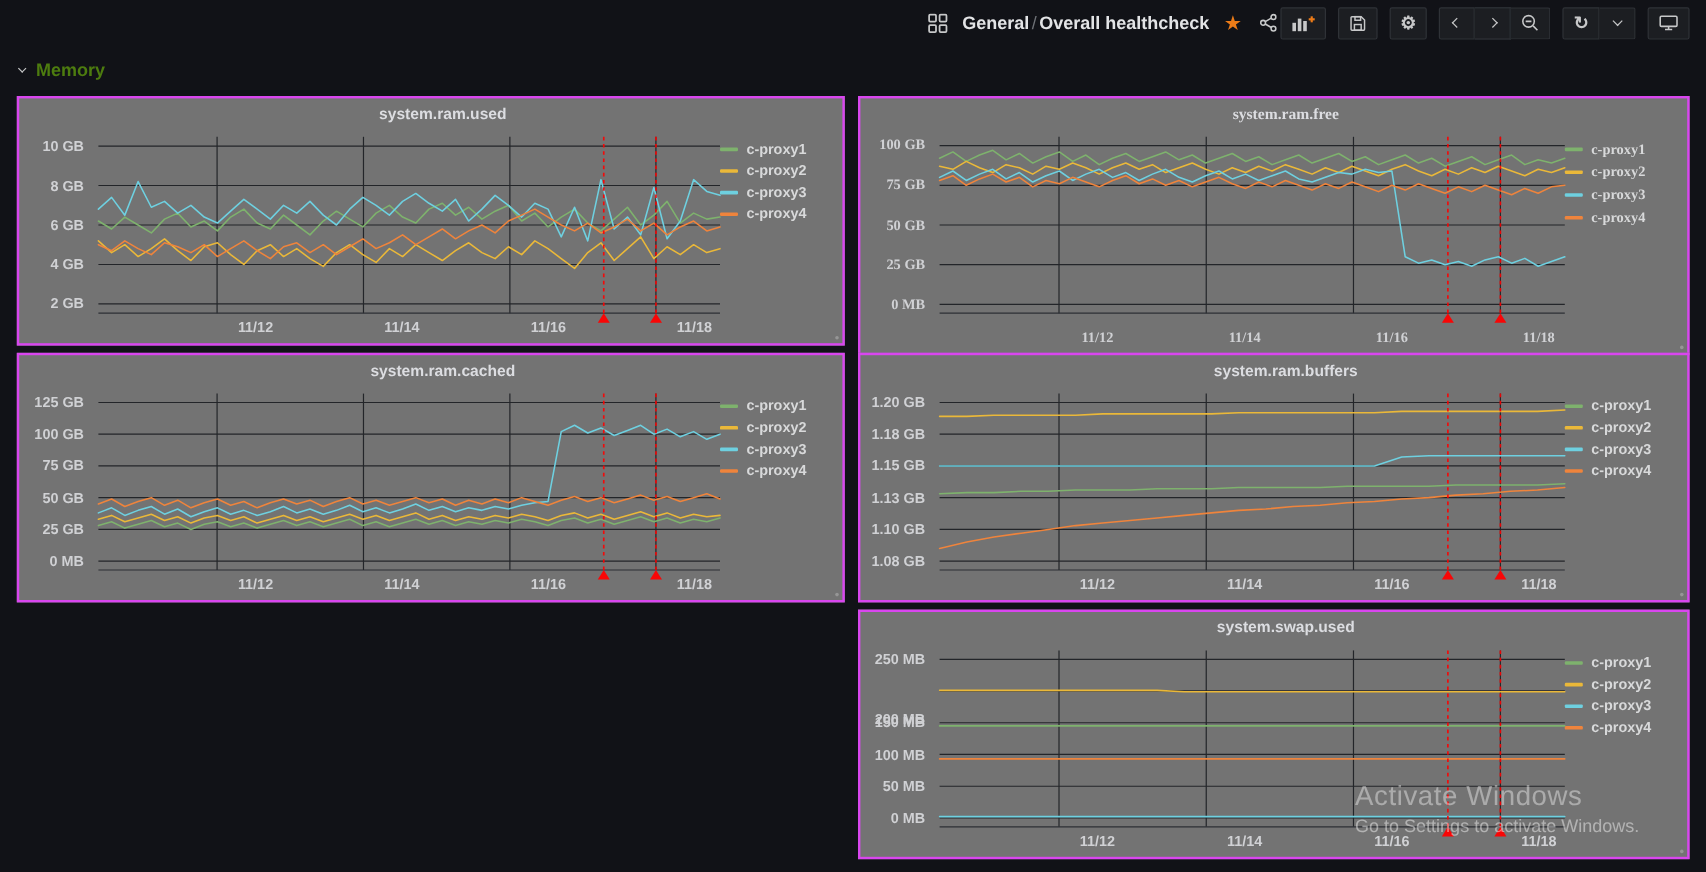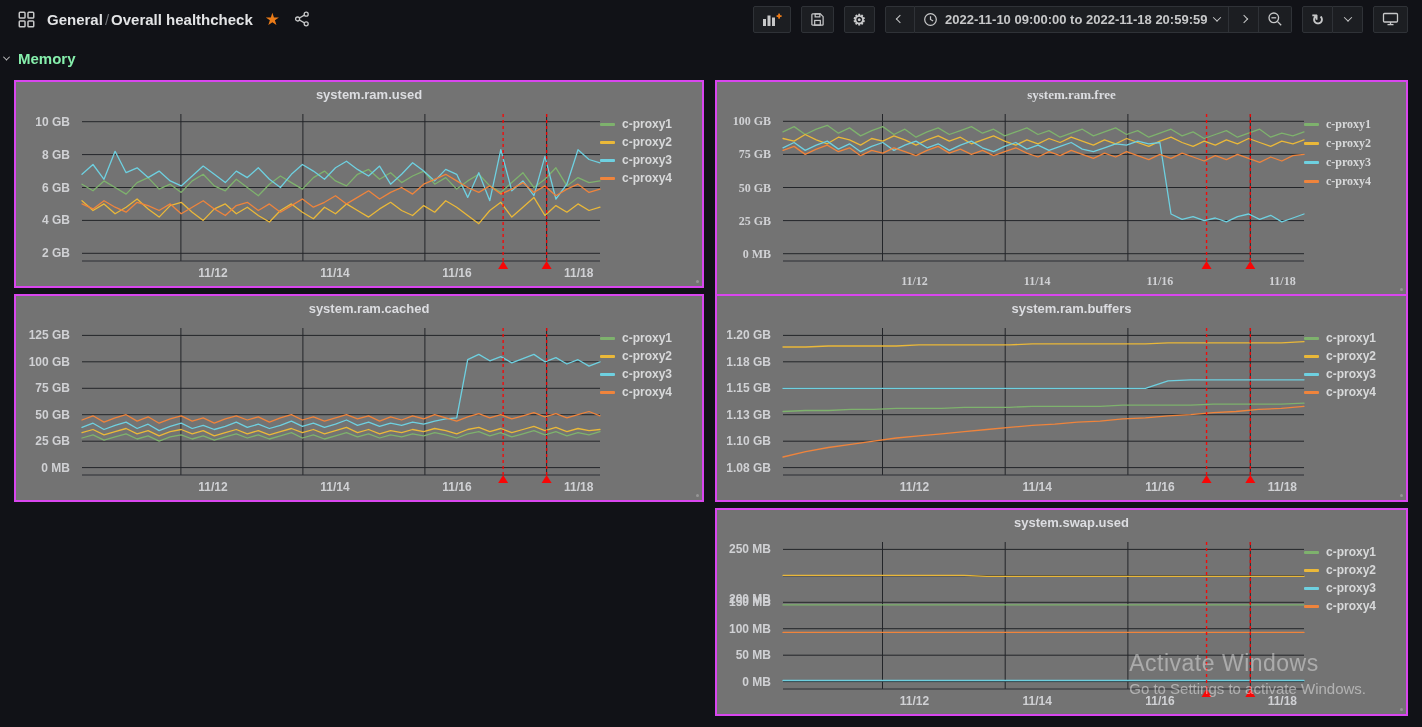--- a/index.html
+++ b/index.html
@@ -5,21 +5,21 @@
   * { box-sizing: border-box; margin: 0; padding: 0; }
   html,body { width:1422px; height:727px; overflow:hidden; }
   body {
     background:#111217;
     font-family:"Liberation Sans","DejaVu Sans",sans-serif;
     color:#d8d9da;
     position:relative;
   }
   
   .navbar { position:absolute; top:0; left:0; right:0; height:38px;
-    display:flex; align-items:center; justify-content:space-between;
+    display:flex; align-items:center; justify-content:flex-end;
     padding:0 14px 0 16px; }
   .nav-left { display:flex; align-items:center; gap:10px; }
   .crumb { font-size:15px; font-weight:700; color:#e3e4e6; cursor:pointer; white-space:nowrap; }
   .crumb-sep { color:#6e7176; font-weight:400; font-size:15px; padding:0 2px; }
   .icon-btn { background:none; border:none; color:#9fa7b3; display:flex; align-items:center;
     justify-content:center; cursor:pointer; padding:2px; }
   .star { color:#EB7B18; font-size:17px; line-height:1; }
   .nav-right { display:flex; align-items:center; gap:10px; }
   .tgroup { display:flex; }
   .tbtn { height:27px; min-width:30px; background:#1c1e22; border:1px solid #2f3237;
@@ -29,22 +29,22 @@
   .tgroup .tbtn:first-child { border-left-width:1px; border-radius:2px 0 0 2px; }
   .tgroup .tbtn:last-child { border-radius:0 2px 2px 0; }
   .glyph { font-size:15px; line-height:1; }
   .chev { display:inline-block; width:6px; height:6px;
     border-right:1.5px solid currentColor; border-bottom:1.5px solid currentColor; }
   .chev-down { transform:rotate(45deg) translate(-1px,-1px); }
   .chev-left { transform:rotate(135deg); }
   .chev-right { transform:rotate(-45deg); }
   svg.ico { display:block; }
   
-  .section-row { position:absolute; top:50px; left:4px; display:flex; align-items:center;
-    gap:9px; cursor:pointer; color:#86efac; }
+  .section-row { position:absolute; top:50px; left:16px; display:flex; align-items:center;
+    gap:9px; cursor:pointer; color:#4d7c0f; }
   .section-row .label { font-size:15px; font-weight:700; }
   .section-row .chev { width:5px; height:5px; color:#c7c8c9; }
   
   .panel { position:absolute; background:#737373; border:2px solid #d946ef;padding-left:20px; }
   .pos-p1 { left:14px;  top:80px;  width:690px; height:208px; }
   .pos-p2 { left:715px; top:80px;  width:693px; height:216px;font-family:Liberation Serif, serif; }
   .pos-p3 { left:14px;  top:294px; width:690px; height:208px; }
   .pos-p4 { left:715px; top:294px; width:693px; height:208px; }
   .pos-p5 { left:715px; top:508px; width:693px; height:208px; }
   .panel-title { height:25px; line-height:25px; text-align:center; font-size:13px;
@@ -121,28 +121,20 @@
     </button>
     <button class="tbtn">
       <span class="glyph">⚙</span>
     </button>
 
     <div class="tgroup">
       <button class="tbtn">
           <span class="chev chev-left"></span>
         </button>
       <button class="tbtn">
-        <svg class="ico" width="15" height="15" viewBox="0 0 16 16" fill="none" stroke="#c7c8c9" stroke-width="1.3">
-          <circle cx="8" cy="8" r="6.2"></circle>
-            <polyline points="8,4.5 8,8 10.8,9.6"></polyline>
-        </svg>
-        <span>2022-11-10 09:00:00 to 2022-11-18 20:59:59</span>
-        <span class="chev chev-down"></span>
-      </button>
-      <button class="tbtn">
           <span class="chev chev-right"></span>
         </button>
       <button class="tbtn">
         <svg class="ico" width="16" height="16" viewBox="0 0 16 16" fill="none" stroke="#c7c8c9" stroke-width="1.3">
           <circle cx="6.8" cy="6.8" r="4.8"></circle>
             <line x1="10.6" y1="10.6" x2="14.2" y2="14.2"></line>
             <line x1="4.4" y1="6.8" x2="9.2" y2="6.8"></line>
         </svg>
       </button>
     </div>

